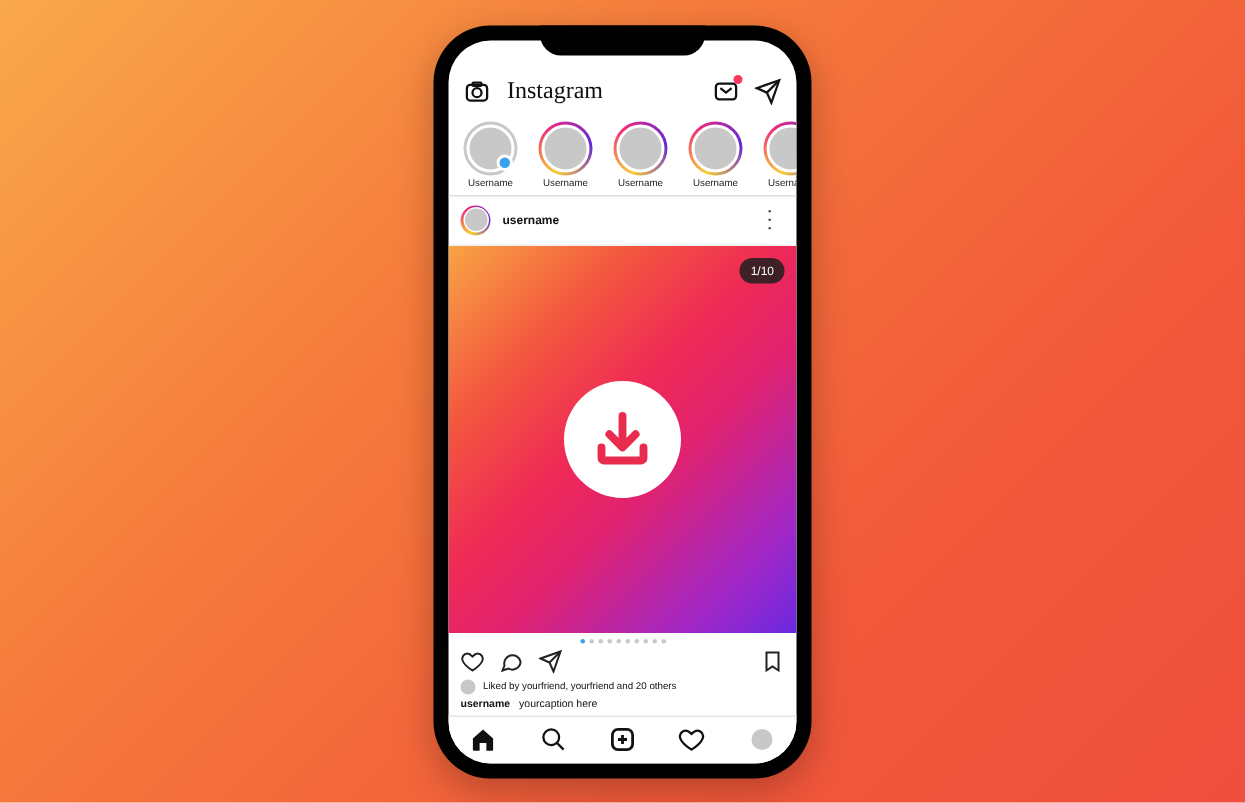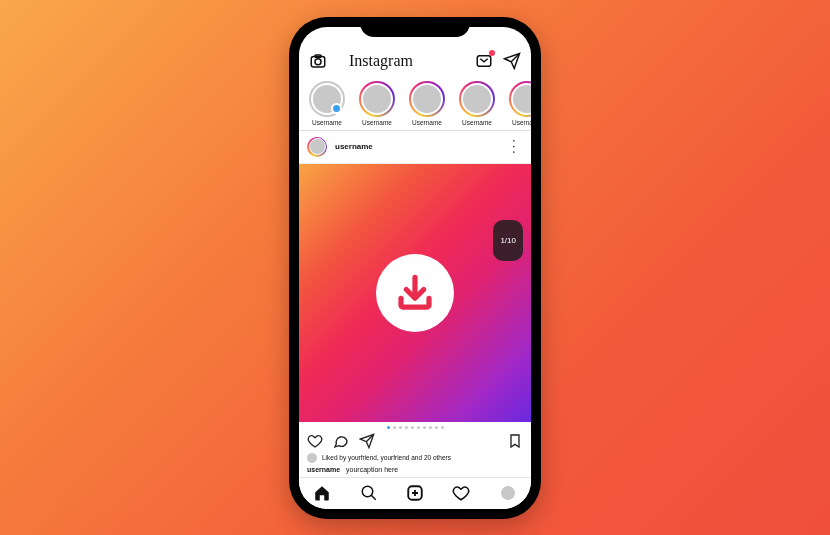--- a/index.html
+++ b/index.html
@@ -23,21 +23,21 @@
   }
   .notch {
     position: absolute; top: 0; left: 50%; transform: translateX(-50%);
     width: 110px; height: 20px; background: #000;
     border-radius: 0 0 14px 14px; z-index: 50;
   }
   .topbar {
     margin-top: 20px; height: 28px; display: flex; align-items: center;
     padding: 0 10px; justify-content: space-between;
   }
-  .topbar .left { display:flex; gap:22px; }
+  .topbar .left { display:flex; gap:11px; }
   .logo {
     font-family: "Brush Script MT", cursive; font-size: 16px; color:#111;
   }
   .top-icon { width:18px; height:18px; display:inline-flex; align-items:center; justify-content:center; color:#111;}
   .topbar .right { display:flex; align-items:center; gap:10px; }
   .activity-icon { position:relative; }
   .activity-icon .dot { position:absolute; top:-2px; right:-2px; width:6px; height:6px; background:#fd3a5c; border-radius:50%; }
 
   .stories {
     display:flex; gap:6px; padding: 6px 4px 4px 6px; overflow:hidden;
@@ -75,21 +75,21 @@
   .more { font-size:14px; color:#333; line-height:4px; letter-spacing:1px; transform:rotate(90deg);}
 
   .post-image {
     position:relative; width:100%;
     background: linear-gradient(135deg, #f9a445 0%, #f3573e 25%, #ef2a56 45%, #e1226f 60%, #a028c8 85%, #6a28e0 100%);
     flex:1; display:flex; align-items:center; justify-content:center;
   }
   .counter {
     position:absolute; top:8px; right:8px;
     background:rgba(30,30,30,0.85); color:#fff;
-    font-size:8px; padding:16px 7px; border-radius:10px;margin-top:48px;
+    font-size:8px; padding:4px 7px; border-radius:10px;
   }
   .dl-circle {
     width:78px; height:78px; background:#fff; border-radius:50%;
     display:flex; align-items:center; justify-content:center;
   }
   .dl-circle svg { width:42px; height:42px; }
 
   .dots { display:flex; justify-content:center; gap:3px; padding:4px 0 2px;}
   .dots span { width:3px; height:3px; border-radius:50%; background:#c8c8c8; }
   .dots span.active { background:#39a0ed; }

